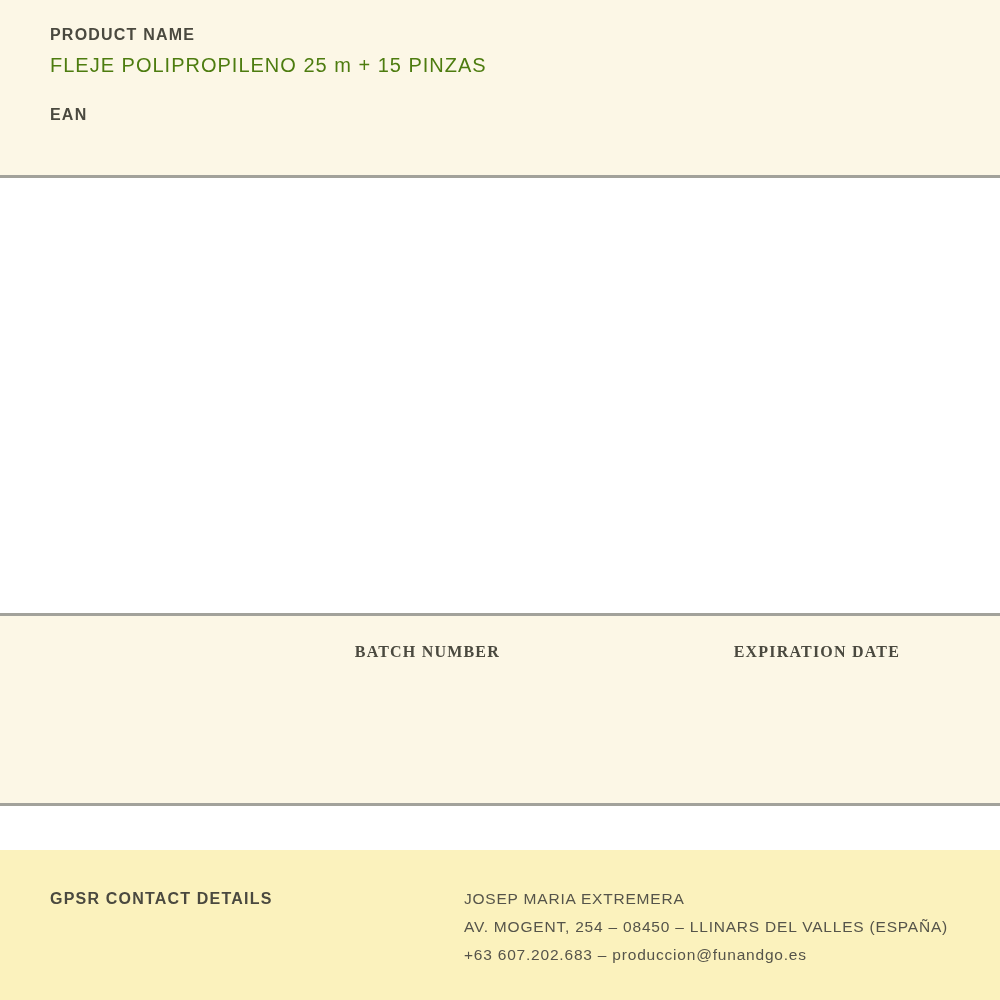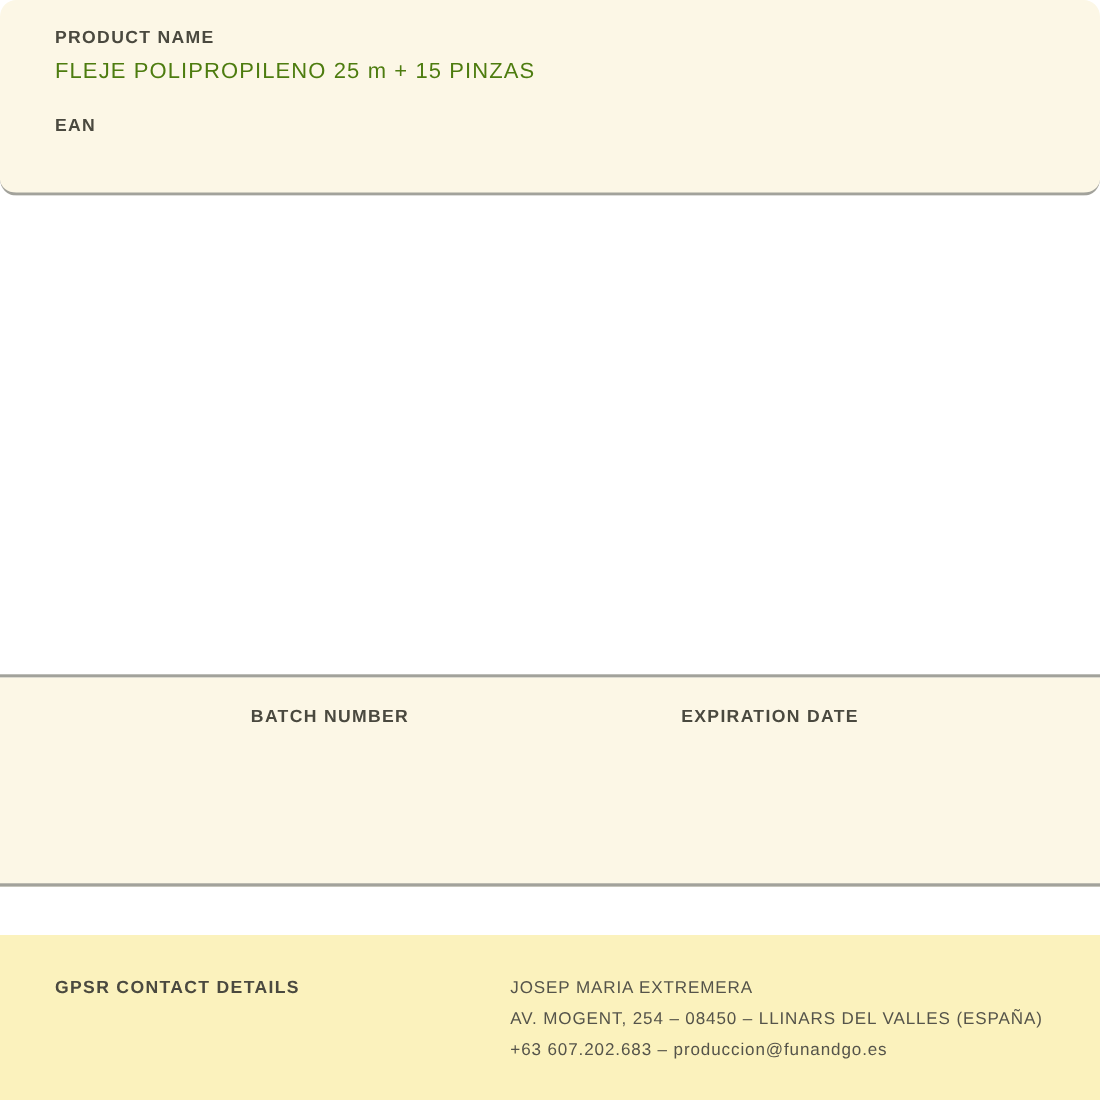--- a/index.html
+++ b/index.html
@@ -10,21 +10,20 @@
     overflow: hidden;
   }
   .page { width: 1000px; height: 1000px; display: flex; flex-direction: column; }
 
   
   .top-section {
     height: 186px;
     background: #FCF7E6;
     border-bottom: 3px solid #A2A29B;
     padding: 26px 50px 0 50px;
-    border-radius: 15px;
   }
   .field-label {
     font-size: 16px;
     font-weight: 700;
     letter-spacing: 1.2px;
     color: #4A493F;
     line-height: 18px;
   }
   .field-value {
     font-size: 20px;
@@ -44,21 +43,21 @@
   }
 
   
   .details-section {
     height: 198px;
     background: #FCF7E6;
     border-bottom: 3px solid #A2A29B;
     padding: 27px 100px 0 100px;
   }
   .detail-row { display: flex; }
-  .detail-col { width: 50%; text-align: center; }
+  .detail-col { width: 50%; text-align: right; font-family: Liberation Serif, serif; }
   .detail-label {
     font-size: 16px;
     font-weight: 700;
     letter-spacing: 1.2px;
     color: #4A493F;
     line-height: 18px;
   }
   .detail-value {
     font-size: 16px;
     font-weight: 400;

